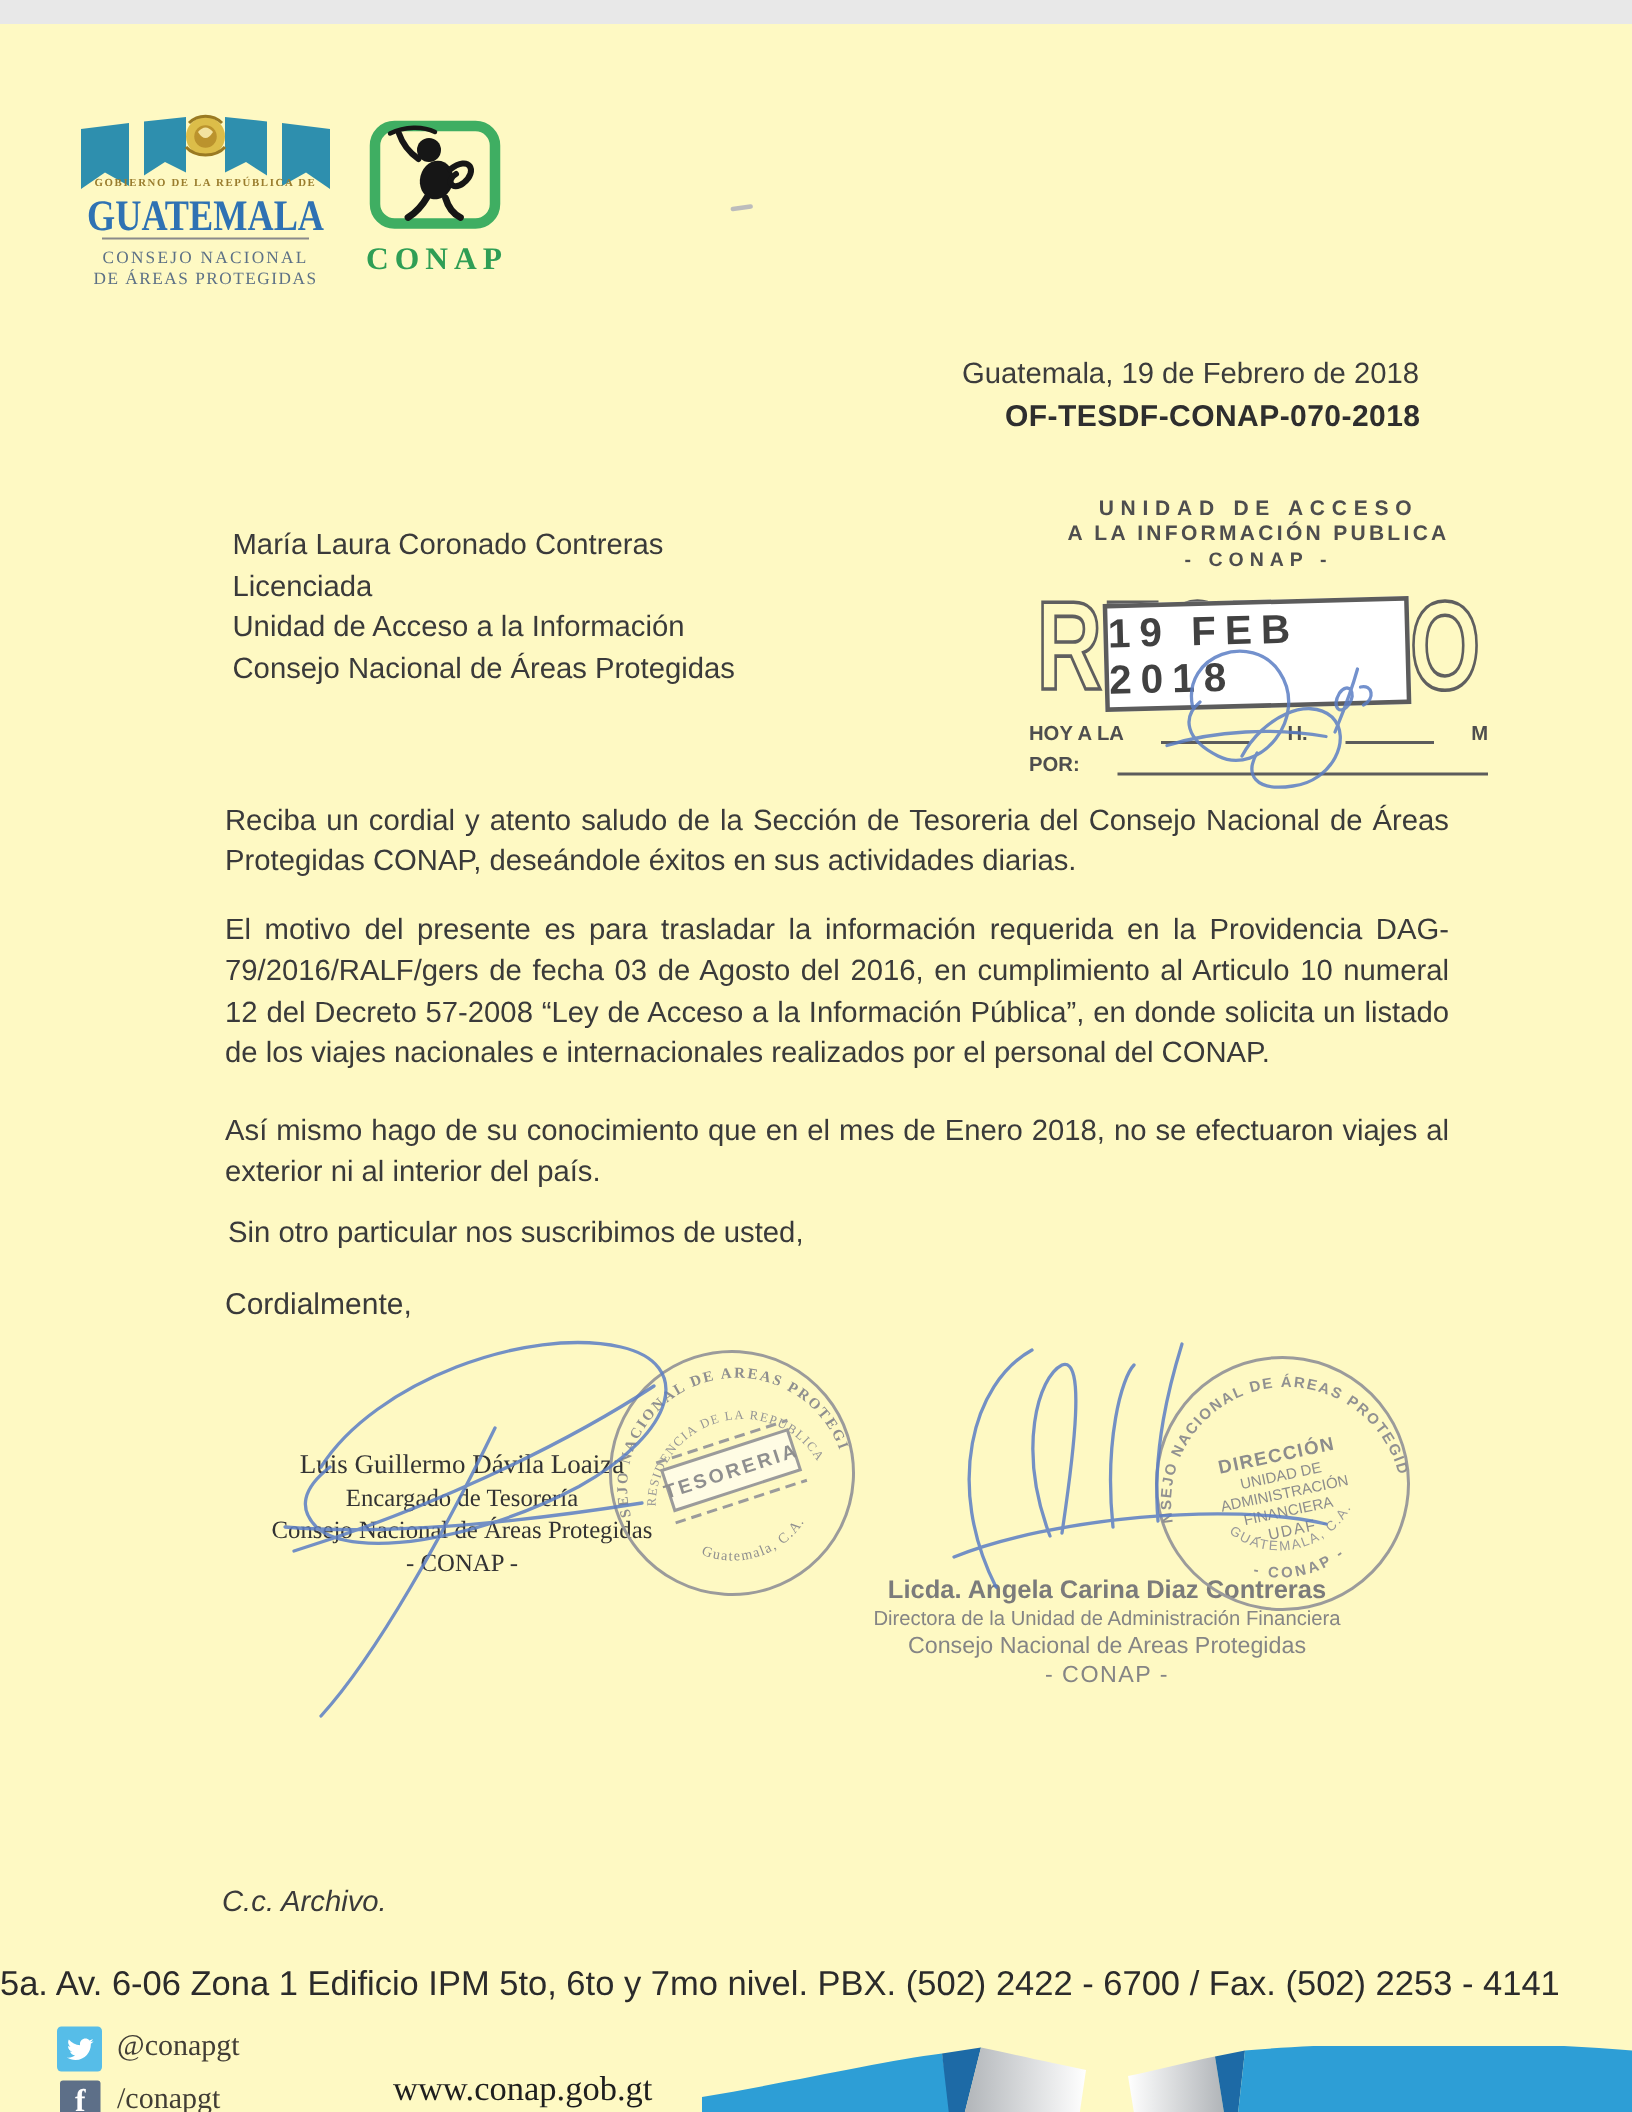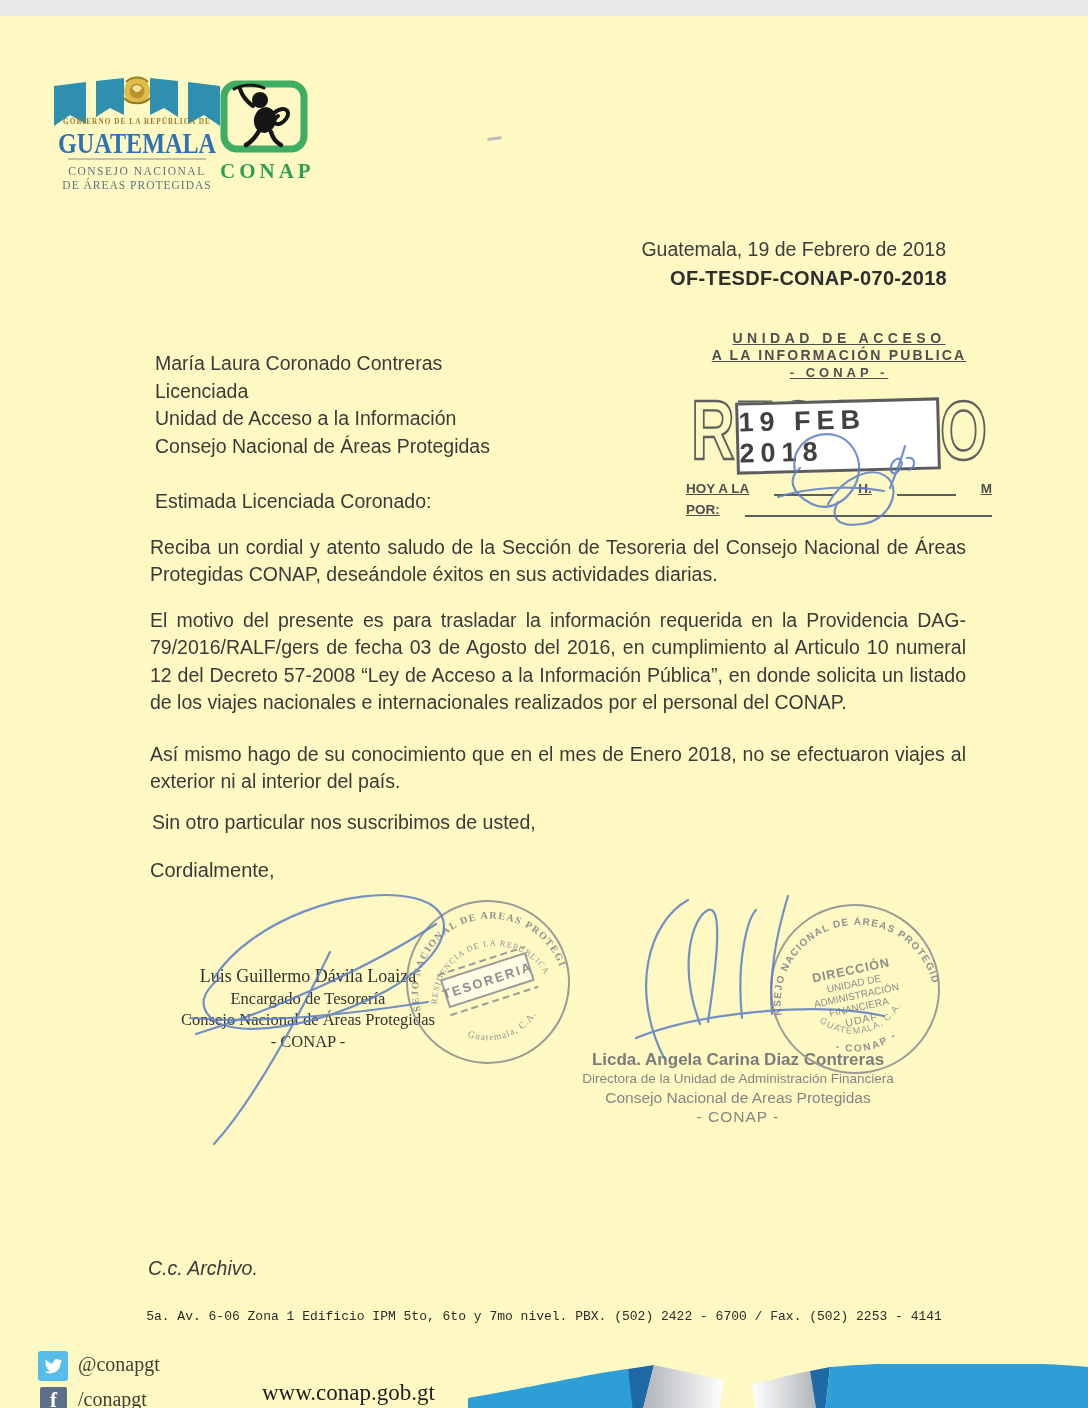--- a/index.html
+++ b/index.html
@@ -4,29 +4,29 @@
 <style>
   html,body{margin:0;padding:0;background:#e8e8e8;}
   .page{
     position:relative;width:1088px;height:1408px;margin:16px auto;
     background:#fef9c3;overflow:hidden;
     font-family:"Liberation Sans",sans-serif;color:#3a3a3a;
   }
   .abs{position:absolute;}
   
   .gov-logo{left:52px;top:58px;width:170px;height:122px;}
-  .conap-logo{left:220px;top:64px;width:90px;text-align:left;}
+  .conap-logo{left:244px;top:64px;width:90px;text-align:right;}
   .conap-word{margin-top:1px;font-family:"Liberation Serif",serif;font-weight:bold;
     font-size:21px;letter-spacing:4px;color:#2f9e55;}
   .pen-dash{left:487px;top:121px;width:15px;height:3px;background:#bcbcbc;transform:rotate(-8deg);border-radius:2px;}
   
   .dateline{right:142px;top:222px;font-size:19.5px;color:#3c3c3c;}
   .reference{right:141px;top:251px;font-size:20px;font-weight:bold;color:#2e2e2e;letter-spacing:.3px;}
   
-  .stamp{left:686px;top:314px;width:306px;color:#4e4e4e;text-decoration:underline;}
+  .stamp{left:686px;top:314px;width:306px;color:#4e4e4e;}
   .stamp-l{font-weight:bold;text-align:center;line-height:17px;}
   .stamp-l1{font-size:14px;letter-spacing:4.5px;}
   .stamp-l2{font-size:14px;letter-spacing:2.2px;}
   .stamp-l3{font-size:13px;letter-spacing:4px;}
   .recibido-svg{display:block;margin-top:2px;}
   .datebox{position:absolute;left:50px;top:70px;width:198px;height:66px;background:#fff;
     border:3px solid #5c5c5c;display:flex;align-items:center;justify-content:center;
     font-size:27px;font-weight:bold;letter-spacing:6px;color:#414141;transform:rotate(-1.5deg);}
   .stamp-row{display:flex;align-items:flex-end;gap:25px;font-size:13.5px;font-weight:bold;margin-top:6px;}
   .sline{flex:1;border-bottom:2px solid #5c5c5c;height:13px;}
@@ -44,22 +44,22 @@
   .sig-right{left:576px;top:1034px;width:324px;text-align:center;color:#858585;line-height:19px;}
   .sig-right .sig-name{font-size:17px;font-weight:bold;color:#7b7b7b;}
   .sig-right .sig-title{font-size:13.5px;}
   .sig-right .sig-org{font-size:15.5px;}
   .sig-right .sig-org2{font-size:15.5px;letter-spacing:1px;}
   .stamp-circ-left{left:402px;top:880px;}
   .stamp-circ-right{left:766px;top:884px;}
   .pen-overlay{left:0;top:0;pointer-events:none;}
   
   .cc{left:148px;top:1241px;font-size:19.5px;font-style:italic;}
-  .addr{left:0;top:1293px;width:1088px;text-align:center;
-    font-family:Liberation Mono, monospace;font-size:13px;color:#2b2b2b;}
+  .addr{left:0;top:1293px;width:1088px;
+    font-family:Liberation Sans, sans-serif;font-size:23px;color:#2b2b2b;}
   .tw-icon{left:38px;top:1335px;width:30px;height:30px;background:#56bde8;border-radius:3px;
     display:flex;align-items:center;justify-content:center;}
   .fb-icon{left:40px;top:1371px;width:27px;height:27px;background:#5d6f88;border-radius:2px;
     display:flex;align-items:center;justify-content:center;color:#fff;
     font-family:"Liberation Serif",serif;font-weight:bold;font-size:21px;}
   .tw-label{left:78px;top:1337px;font-family:"Liberation Serif",serif;font-size:20px;color:#413d35;}
   .fb-label{left:78px;top:1372px;font-family:"Liberation Serif",serif;font-size:20px;color:#413d35;}
   .website{left:262px;top:1364px;font-family:"Liberation Serif",serif;font-size:23px;color:#1e1e1e;}
   .ribbon{left:468px;top:1348px;}
 </style>
@@ -130,21 +130,20 @@
     </div>
   </div>
 
   <div class="abs recipient">
     <div>María Laura Coronado Contreras</div>
     <div>Licenciada</div>
     <div>Unidad de Acceso a la Información</div>
     <div>Consejo Nacional de Áreas Protegidas</div>
   </div>
 
-  <div class="abs salutation">Estimada Licenciada Coronado:</div>
   <div class="abs para p1">Reciba un cordial y atento saludo de la Sección de Tesoreria del Consejo Nacional de Áreas Protegidas CONAP, deseándole éxitos en sus actividades diarias.</div>
   <div class="abs para p2">El motivo del presente es para trasladar la información requerida en la Providencia DAG-79/2016/RALF/gers de fecha 03 de Agosto del 2016, en cumplimiento al Articulo 10 numeral 12 del Decreto 57-2008 “Ley de Acceso a la Información Pública”, en donde solicita un listado de los viajes nacionales e internacionales realizados por el personal del CONAP.</div>
   <div class="abs para p3">Así mismo hago de su conocimiento que en el mes de Enero 2018, no se efectuaron viajes al exterior ni al interior del país.</div>
   <div class="abs closing">Sin otro particular nos suscribimos de usted,</div>
   <div class="abs signoff">Cordialmente,</div>
 
   <div class="abs sig-left">
     <div class="sig-name">Luis Guillermo Dávila Loaiza</div>
     <div>Encargado de Tesorería</div>
     <div>Consejo Nacional de Áreas Protegidas</div>

